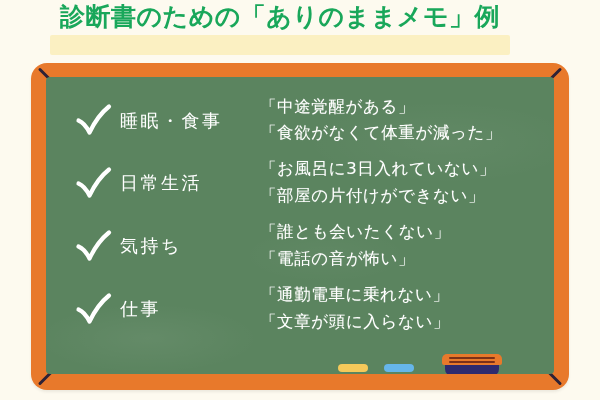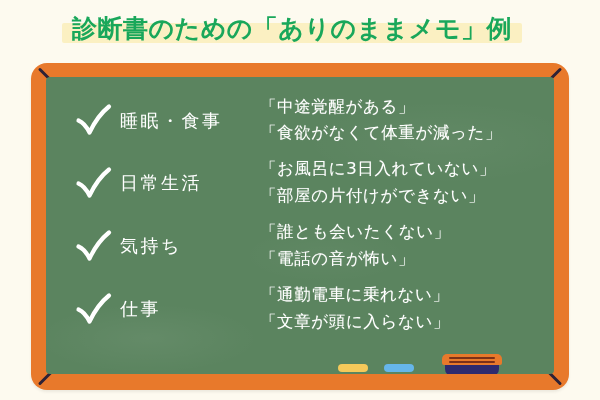--- a/index.html
+++ b/index.html
@@ -14,25 +14,24 @@
   body {
     background: #fdfaef;
     font-family: "DejaVu Sans", "Liberation Sans", sans-serif;
     position: relative;
   }
 
   
   #title-area {
     position: absolute;
     top: 0;
-    left: 12px;
+    left: 0;
     width: 560px;
     height: 58px;
     display: flex;
-    align-items: center;
     justify-content: center;
   }
 
   #title-wrap {
     position: relative;
     display: inline-block;
     padding: 0 10px;
   }
 
   #title-highlight {

